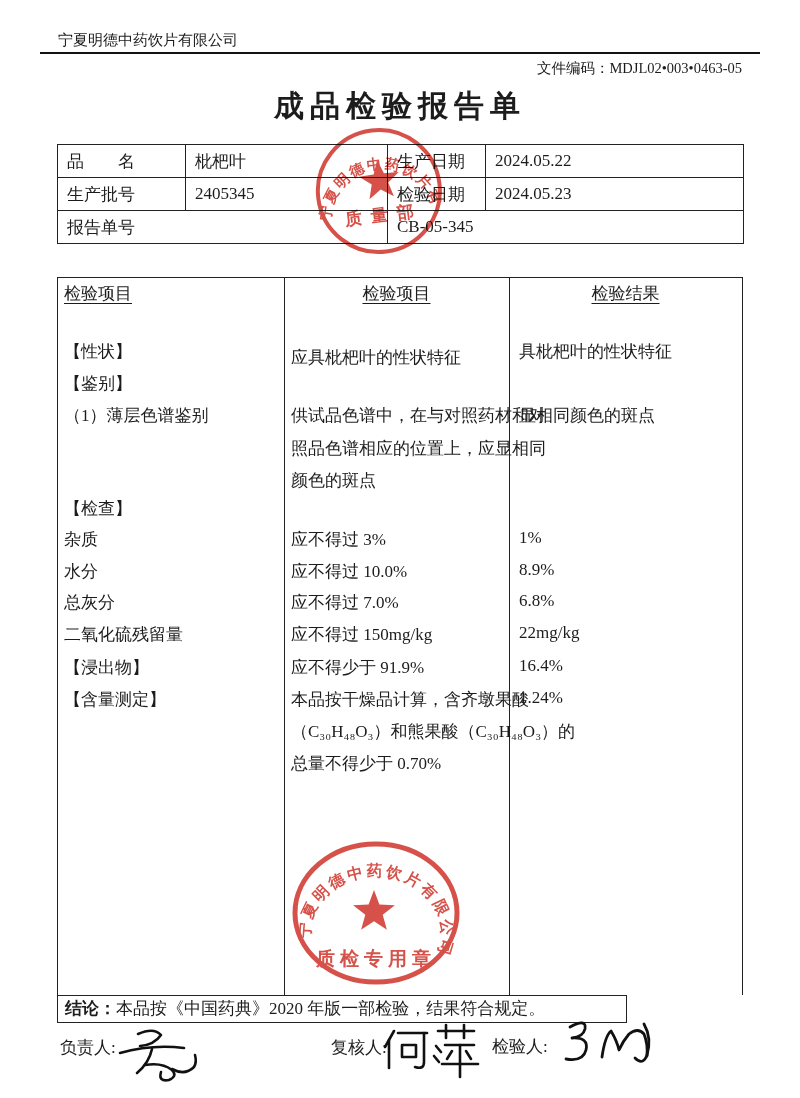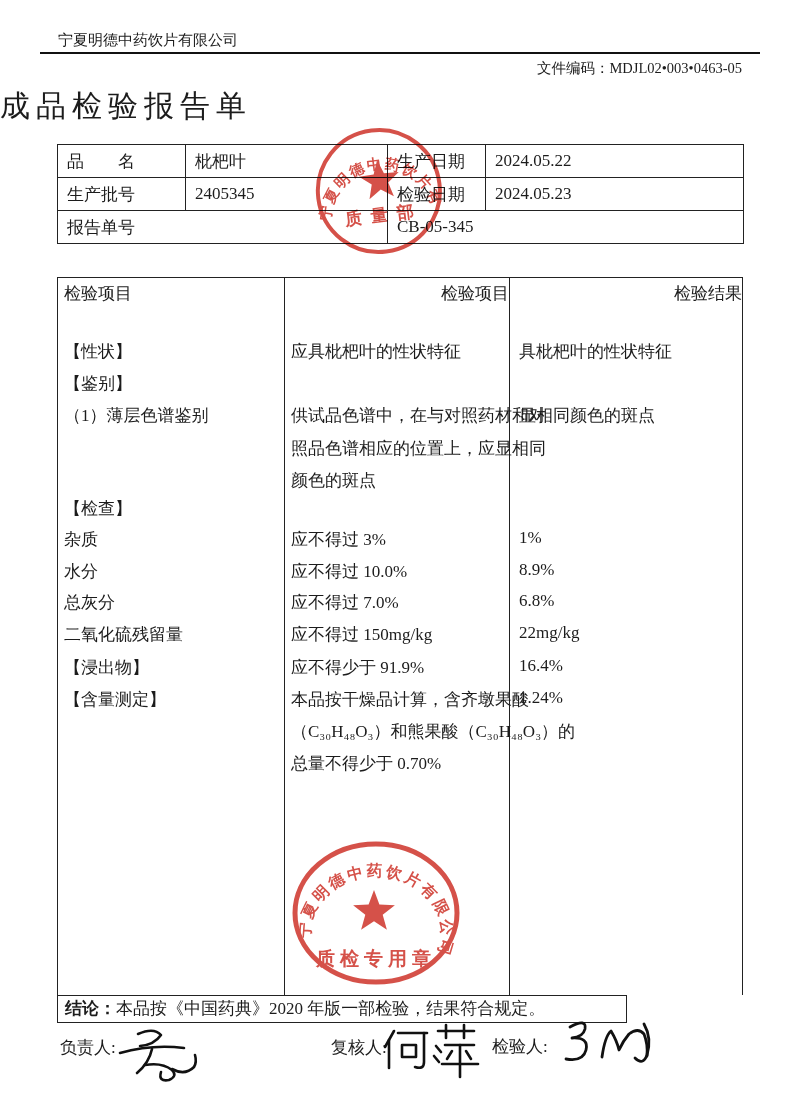--- a/index.html
+++ b/index.html
@@ -9,31 +9,31 @@
     width: 800px; height: 1098px;
     margin: 0 auto;
     background: #ffffff;
     font-family: "Liberation Serif", "DejaVu Serif", serif;
     color: #1c1c1c;
     overflow: hidden;
   }
   .abs { position: absolute; }
   .line { position: absolute; font-size: 17px; white-space: nowrap; color: #1c1c1c; }
   .center { text-align: center; }
-  .underlined { text-underline-offset: 4px; text-align: right; }
+  .underlined { text-decoration: underline; text-underline-offset: 4px; }
 
   
   .hd-company { left: 58px; top: 31px; font-size: 15px; }
   .hd-code { right: 58px; top: 31px; font-size: 14.5px; margin-top: 28px; }
   .hd-rule { left: 40px; top: 52px; width: 720px; height: 2px; background: #111; }
 
   .doc-title {
     left: 0; right: 0; top: 86px;
-    text-align: left;
-    font-size: 30px; font-weight: normal;
+    text-align: center;
+    font-size: 30px; font-weight: bold;
     letter-spacing: 6px;
   }
 
   
   #infoTable {
     position: absolute; left: 57px; top: 144px; width: 686px;
     border-collapse: collapse; table-layout: fixed;
     font-size: 17px;
   }
   #infoTable td { border: 1px solid #222; height: 33px; padding-left: 9px; }
@@ -110,21 +110,21 @@
     <div class="line" style="left:6px;  top:94px">【鉴别】</div>
     <div class="line" style="left:6px;  top:126px">（1）薄层色谱鉴别</div>
     <div class="line" style="left:6px;  top:219px">【检查】</div>
     <div class="line" style="left:6px;  top:250px">杂质</div>
     <div class="line" style="left:6px;  top:282px">水分</div>
     <div class="line" style="left:6px;  top:313px">总灰分</div>
     <div class="line" style="left:6px;  top:345px">二氧化硫残留量</div>
     <div class="line" style="left:6px;  top:378px">【浸出物】</div>
     <div class="line" style="left:6px;  top:410px">【含量测定】</div>
 
-    <div class="line" style="left:233px; top:62px">应具枇杷叶的性状特征</div>
+    <div class="line" style="left:233px; top:68px">应具枇杷叶的性状特征</div>
     <div class="line" style="left:233px; top:126px">供试品色谱中，在与对照药材和对</div>
     <div class="line" style="left:233px; top:159px">照品色谱相应的位置上，应显相同</div>
     <div class="line" style="left:233px; top:191px">颜色的斑点</div>
     <div class="line" style="left:233px; top:250px">应不得过 3%</div>
     <div class="line" style="left:233px; top:282px">应不得过 10.0%</div>
     <div class="line" style="left:233px; top:313px">应不得过 7.0%</div>
     <div class="line" style="left:233px; top:345px">应不得过 150mg/kg</div>
     <div class="line" style="left:233px; top:378px">应不得少于 91.9%</div>
     <div class="line" style="left:233px; top:410px">本品按干燥品计算，含齐墩果酸</div>
     <div class="line" style="left:233px; top:442px">（C₃₀H₄₈O₃）和熊果酸（C₃₀H₄₈O₃）的</div>

